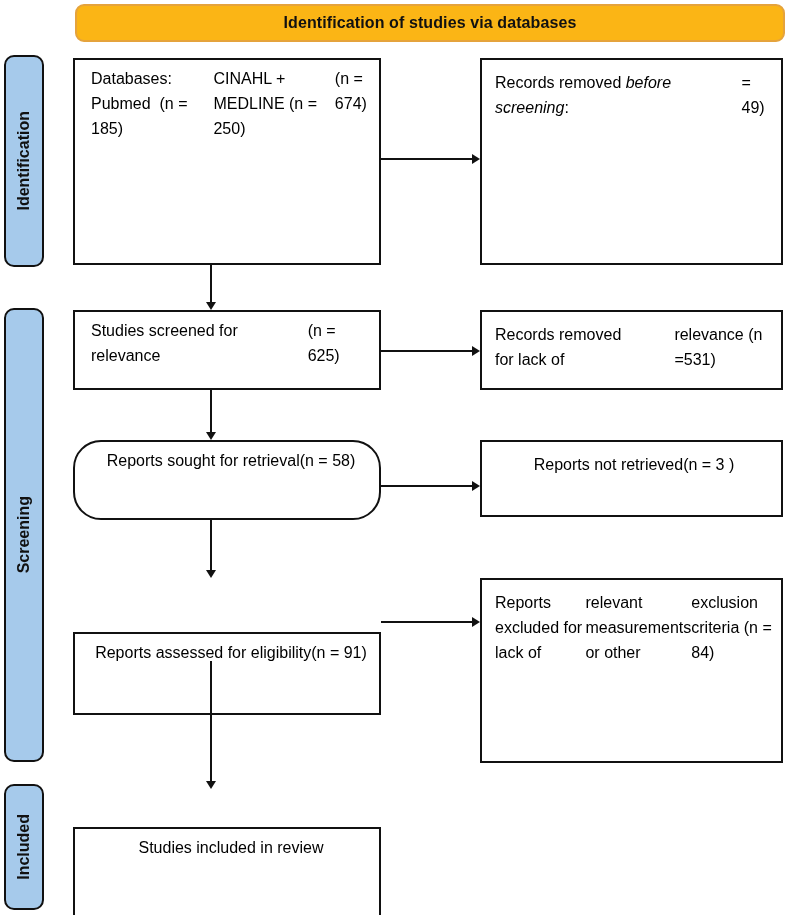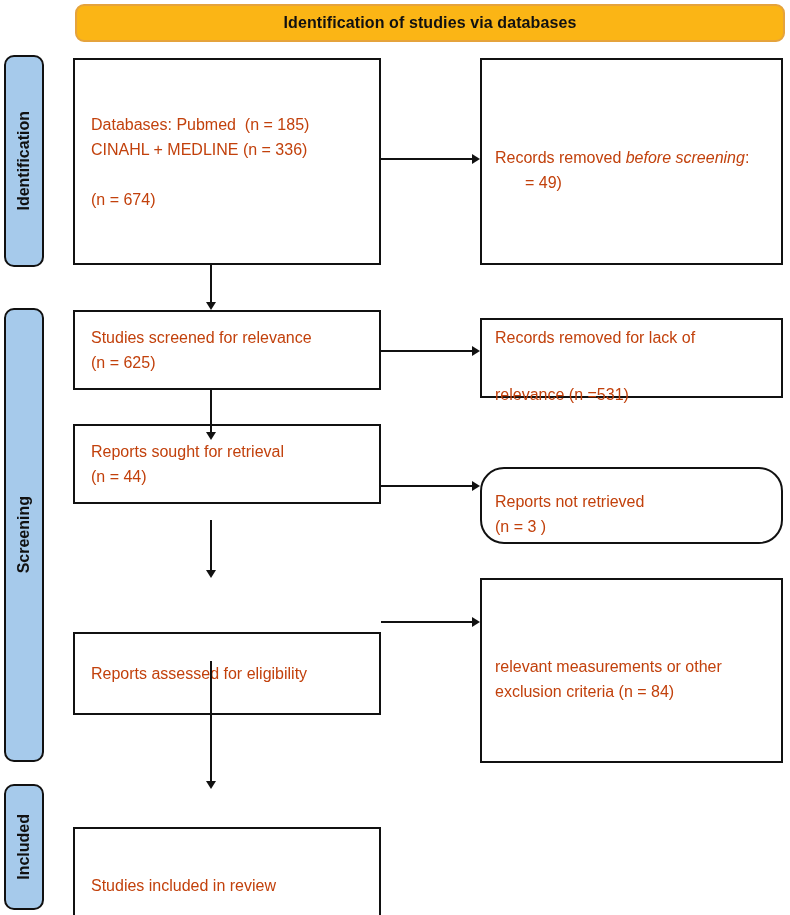--- a/index.html
+++ b/index.html
@@ -56,28 +56,28 @@
     color: #111;
     white-space: nowrap;
   }
   
   .fbox {
     position: absolute;
     background: #ffffff;
     border: 2px solid #111;
     box-sizing: border-box;
     display: flex;
-    flex-direction: column;
+    flex-direction: row;
     justify-content: center;
     font-size: 16px;
     line-height: 25px;
-    color: #c2410c;
+    color: #000000;
   }
   .fbox.left-col  { left: 73px;  width: 308px; padding: 6px 8px 6px 16px; }
-  .fbox.right-col { left: 480px; width: 303px; padding: 22px 8px 6px 13px; }
+  .fbox.right-col { left: 480px; width: 303px; padding: 10px 8px 6px 13px; }
   .bline {
     min-height: 25px;
     white-space: pre-wrap;
   }
   .bline.indent { padding-left: 30px; }
   .em { font-style: italic; }
   
   .varrow {
     position: absolute;
     width: 2px;
@@ -119,59 +119,61 @@
   </div>
   <div class="stage" style="top:308px; height:454px;">
     <span class="vtext">Screening</span>
   </div>
   <div class="stage" style="top:784px; height:126px;">
     <span class="vtext">Included</span>
   </div>
 
   <div class="fbox left-col" style="top:58px; height:207px;">
     <div class="bline">Databases: Pubmed  (n = 185)</div>
-    <div class="bline">CINAHL + MEDLINE (n = 336)</div>
+    <div class="bline">CINAHL + MEDLINE (n = 250)</div>
     <div class="bline"></div>
     <div class="bline">(n = 674)</div>
   </div>
 
   <div class="fbox left-col" style="top:310px; height:80px;">
     <div class="bline">Studies screened for relevance</div>
     <div class="bline">(n = 625)</div>
   </div>
 
-  <div class="fbox left-col" style="top:424px; height:80px;">
+  <div class="fbox left-col" style="top:440px; height:80px;border-radius:28px;">
     <div class="bline">Reports sought for retrieval</div>
-    <div class="bline">(n = 44)</div>
+    <div class="bline">(n = 58)</div>
   </div>
 
   <div class="fbox left-col" style="top:612px; height:83px;margin-top:20px;">
     <div class="bline">Reports assessed for eligibility</div>
+    <div class="bline">(n = 91)</div>
   </div>
 
   <div class="fbox left-col" style="top:827px; height:116px;">
     <div class="bline">Studies included in review</div>
   </div>
 
   <div class="fbox right-col" style="top:58px; height:207px;">
     <div class="bline"><span>Records removed </span><span class="em">before screening</span><span>:</span></div>
     <div class="bline indent">= 49)</div>
   </div>
 
-  <div class="fbox right-col" style="top:318px; height:80px;gap:32px;">
+  <div class="fbox right-col" style="top:310px; height:80px;gap:32px;">
     <div class="bline">Records removed for lack of</div>
     <div class="bline">relevance (n =531)</div>
   </div>
 
-  <div class="fbox right-col" style="top:467px; height:77px;border-radius:24px;">
+  <div class="fbox right-col" style="top:440px; height:77px;">
     <div class="bline">Reports not retrieved</div>
     <div class="bline">(n = 3 )</div>
   </div>
 
   <div class="fbox right-col" style="top:578px; height:185px;">
+    <div class="bline">Reports excluded for lack of</div>
     <div class="bline">relevant measurements or other</div>
     <div class="bline">exclusion criteria (n = 84)</div>
   </div>
 
   <div class="varrow" style="left:210px; top:265px; height:37px;"></div>
   <div class="varrow" style="left:210px; top:390px; height:42px;"></div>
   <div class="varrow" style="left:210px; top:520px; height:50px;"></div>
   <div class="varrow" style="left:210px; top:661px; height:120px;"></div>
 
   <div class="harrow" style="left:381px; top:158px; width:91px;"></div>

